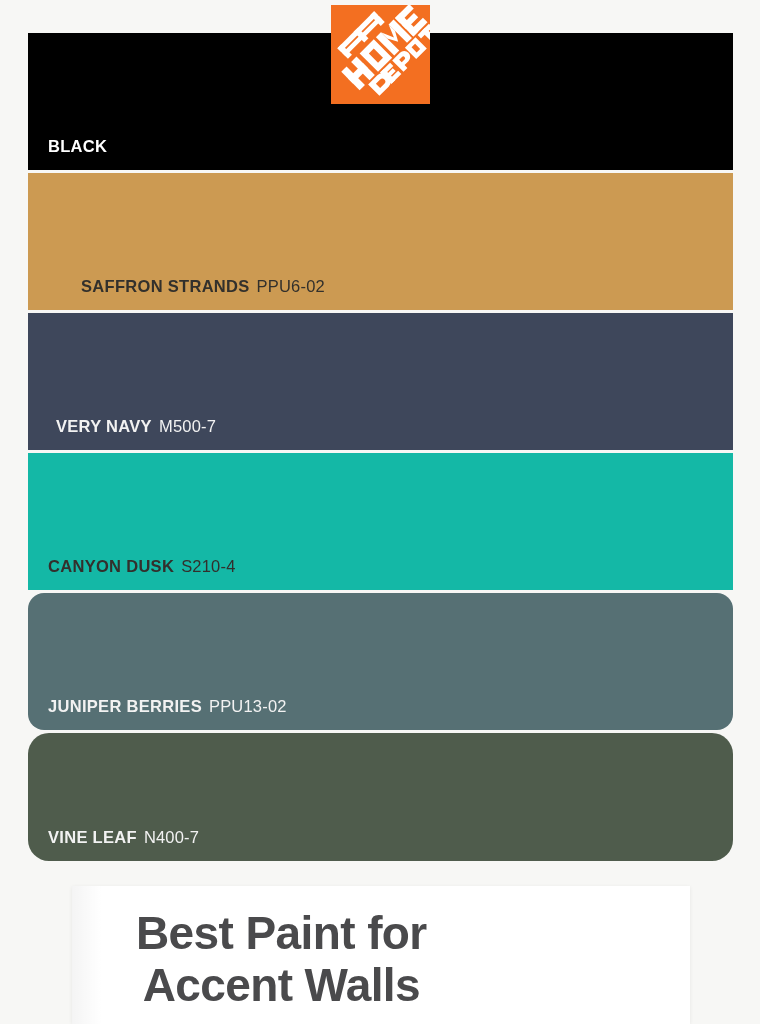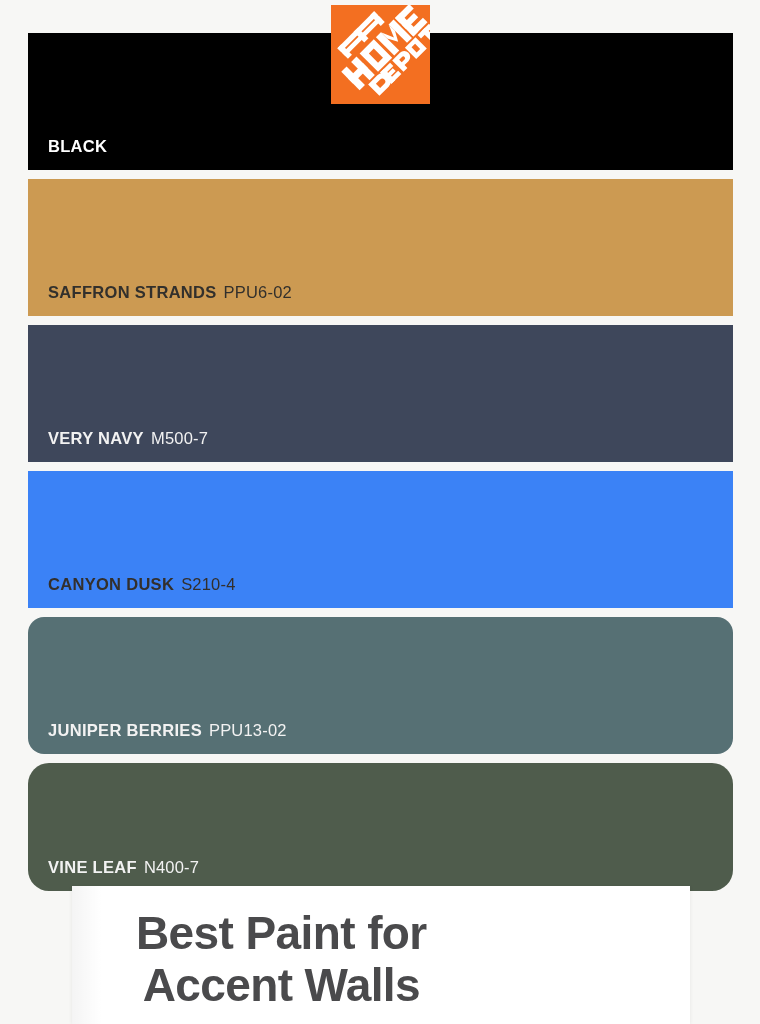--- a/index.html
+++ b/index.html
@@ -49,21 +49,21 @@
   .swatches {
     position: absolute;
     left: 28px;
     top: 33px;
     width: 705px;
   }
   .swatch {
     position: relative;
     width: 705px;
     box-sizing: border-box;
-    margin-bottom: 9px;
+    margin-bottom: 3px;
     display: flex;
     align-items: flex-end;
   }
   .swatch-label {
     padding: 0 0 16px 20px;
     font-size: 16.5px;
     letter-spacing: 0.2px;
     white-space: nowrap;
     line-height: 1;
   }
@@ -167,33 +167,33 @@
   </div>
 
   <div class="swatches">
 
     <div class="swatch" style="background: rgb(0, 0, 0); height: 137px;">
       <div class="swatch-label" style="color: rgb(255, 255, 255);">
         <span class="swatch-name">BLACK</span><span class="swatch-code"></span>
       </div>
     </div>
 
-    <div class="swatch" style="background: rgb(204, 154, 82); height: 137px;">
+    <div class="swatch" style="background: rgb(204, 154, 82); height: 137px; padding-left: 33px;">
       <div class="swatch-label" style="color: rgb(50, 48, 44);">
         <span class="swatch-name">SAFFRON STRANDS</span><span class="swatch-code">PPU6-02</span>
       </div>
     </div>
 
-    <div class="swatch" style="background: rgb(62, 71, 91); height: 137px;">
+    <div class="swatch" style="background: rgb(62, 71, 91); height: 137px; padding-left: 8px;">
       <div class="swatch-label" style="color: rgb(242, 242, 242);">
         <span class="swatch-name">VERY NAVY</span><span class="swatch-code">M500-7</span>
       </div>
     </div>
 
-    <div class="swatch" style="background: #3b82f6; height: 137px;">
+    <div class="swatch" style="background: #14b8a6; height: 137px;">
       <div class="swatch-label" style="color: rgb(51, 47, 44);">
         <span class="swatch-name">CANYON DUSK</span><span class="swatch-code">S210-4</span>
       </div>
     </div>
 
     <div class="swatch" style="background: rgb(86, 112, 116); height: 137px; border-radius: 16px;">
       <div class="swatch-label" style="color: rgb(242, 242, 242);">
         <span class="swatch-name">JUNIPER BERRIES</span><span class="swatch-code">PPU13-02</span>
       </div>
     </div>

